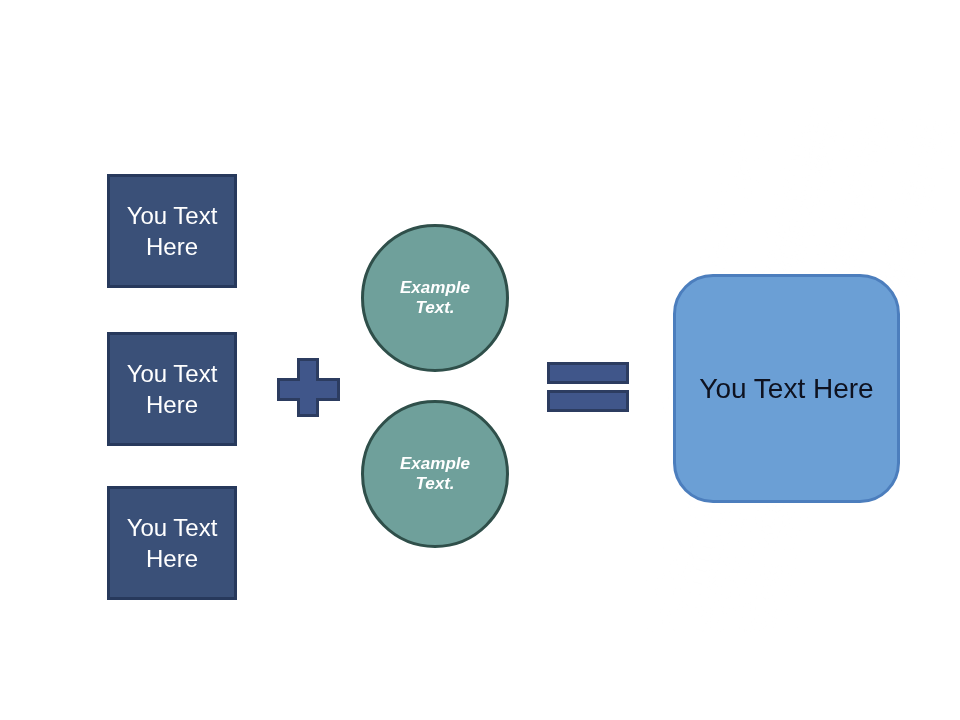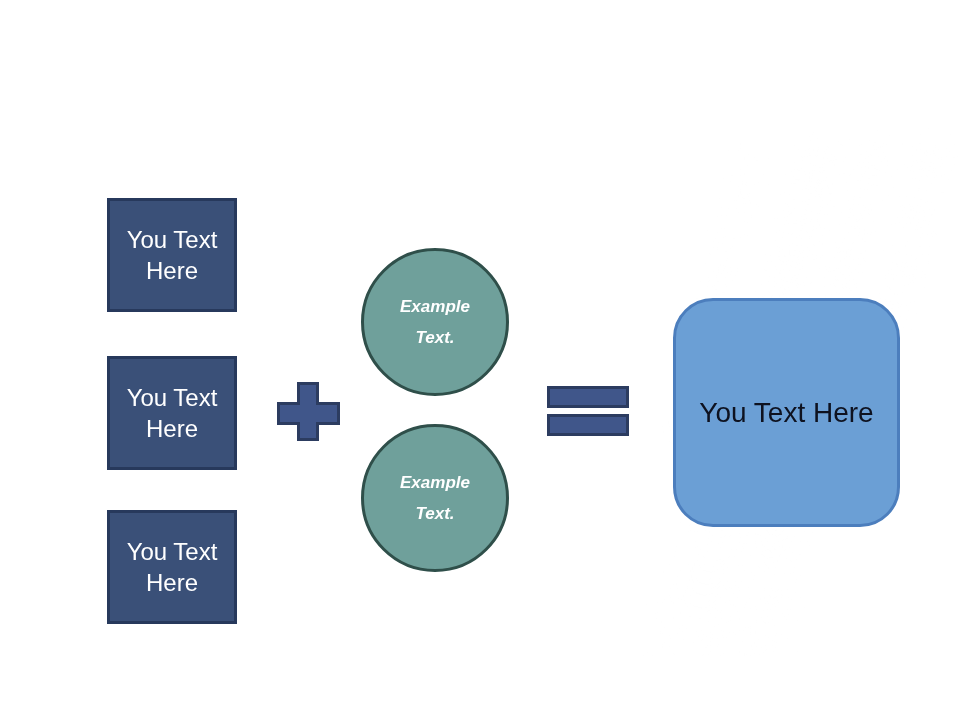--- a/index.html
+++ b/index.html
@@ -32,21 +32,20 @@
       var(--header-top, #2C3E63) 0px,
       #33466C 58px,
       #3D5076 100px,
       var(--header-bottom, #485B82) 126px,
       #7push 0,
       #76839F 143px,
       #A9AFC0 158px,
       #C2C6CC 174px,
       var(--background, #C5C8CD) 290px,
       #C3C6CB 720px);
-    margin-top: 24px;
   }
 
   
   .ray {
     position: absolute;
     background: linear-gradient(to bottom, rgba(255,255,255,0.55), rgba(255,255,255,0));
     filter: blur(8px);
     transform: rotate(15deg);
     transform-origin: top center;
     pointer-events: none;
@@ -109,21 +108,21 @@
     height: 148px;
     border-radius: 50%;
     background: var(--circle-fill, #6FA09B);
     border: 3px solid var(--circle-border, #2F4F4A);
     color: var(--circle-text, #fff);
     display: flex;
     align-items: center;
     justify-content: center;
     text-align: center;
     font-size: 17px;
-    line-height: 31px;
+    line-height: 20px;
     font-weight: 700;
     font-style: italic;
   }
   .example-circle.c0 { top: 224px; }
   .example-circle.c1 { top: 400px; }
   .example-circle .lbl { width: 96px; }
 
   .result-box {
     position: absolute;
     left: 673px;

